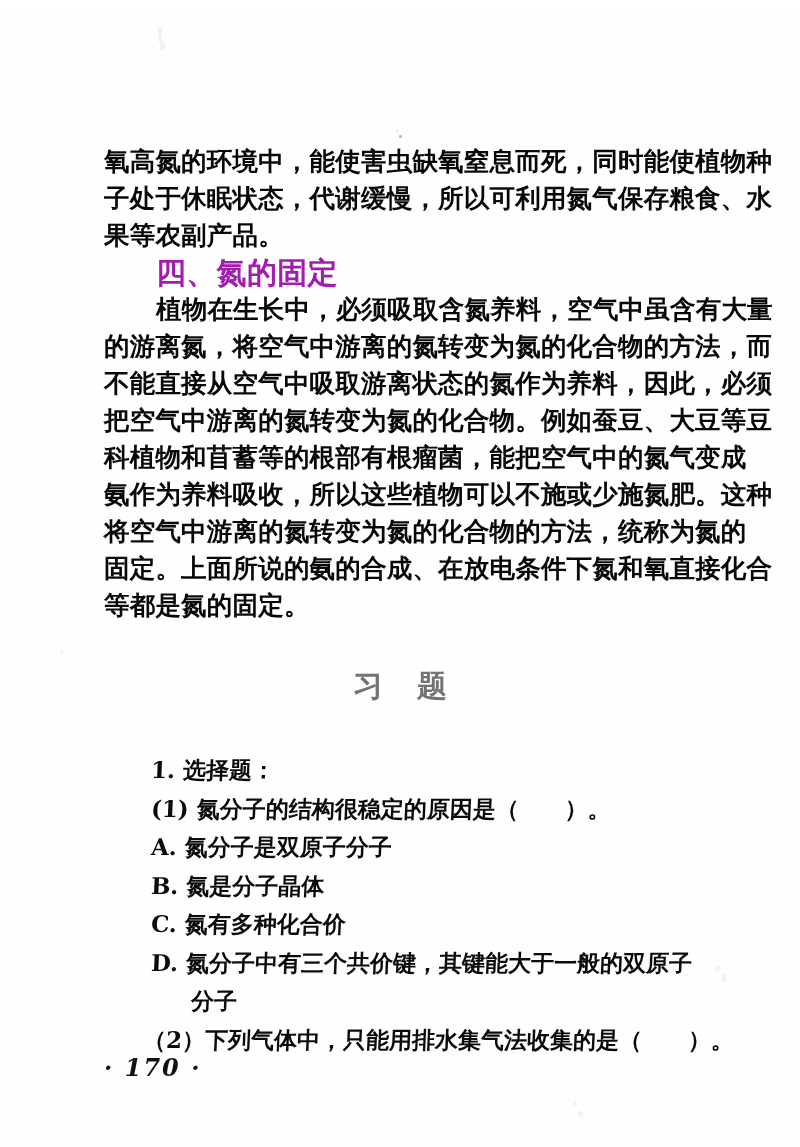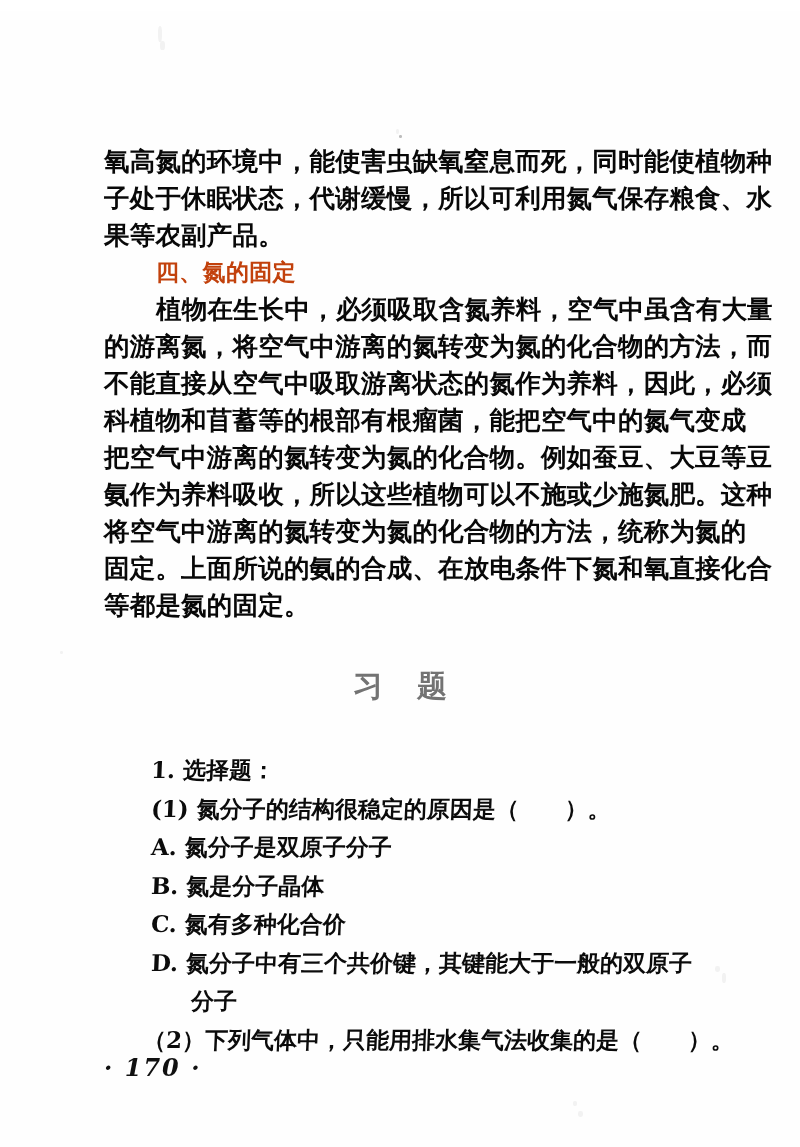--- a/index.html
+++ b/index.html
@@ -47,25 +47,25 @@
     letter-spacing: 0.2px;
     white-space: pre;
     color: #080808;
   }
 
   .body-line.indent2 { text-indent: 0; padding-left: 52px; text-align: center; }
 
   .section-heading {
     font-family: "DejaVu Sans", "Liberation Sans", sans-serif;
     font-weight: 700;
-    font-size: 23px;
+    font-size: 30px;
     line-height: 37px;
     padding-left: 52px;
     white-space: pre;
-    color: #c2410c;
+    color: #a21caf;
     letter-spacing: 0.3px;
   }
 
   
   .exercise-title {
     position: absolute;
     left: 0;
     top: 655px;
     width: 800px;
     text-align: center;
@@ -132,22 +132,22 @@
 
     <div class="body-line">氧高氮的环境中，能使害虫缺氧窒息而死，同时能使植物种</div>
     <div class="body-line">子处于休眠状态，代谢缓慢，所以可利用氮气保存粮食、水</div>
     <div class="body-line">果等农副产品。</div>
 
     <div class="section-heading">四、氮的固定</div>
 
     <div class="body-line indent2">植物在生长中，必须吸取含氮养料，空气中虽含有大量</div>
     <div class="body-line">的游离氮，将空气中游离的氮转变为氮的化合物的方法，而</div>
     <div class="body-line">不能直接从空气中吸取游离状态的氮作为养料，因此，必须</div>
+    <div class="body-line">把空气中游离的氮转变为氮的化合物。例如蚕豆、大豆等豆</div>
     <div class="body-line">科植物和苜蓄等的根部有根瘤菌，能把空气中的氮气变成</div>
-    <div class="body-line">把空气中游离的氮转变为氮的化合物。例如蚕豆、大豆等豆</div>
     <div class="body-line">氨作为养料吸收，所以这些植物可以不施或少施氮肥。这种</div>
     <div class="body-line">将空气中游离的氮转变为氮的化合物的方法，统称为氮的</div>
     <div class="body-line">固定。上面所说的氨的合成、在放电条件下氮和氧直接化合</div>
     <div class="body-line">等都是氮的固定。</div>
   </div>
 
   <div class="exercise-title">习题</div>
 
   <div class="exercises">
     <div class="ex-line">1. 选择题：</div>

